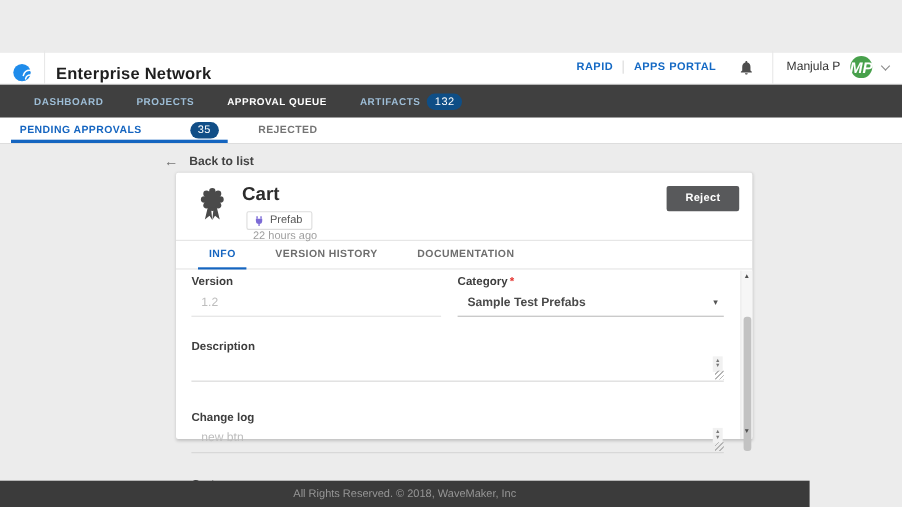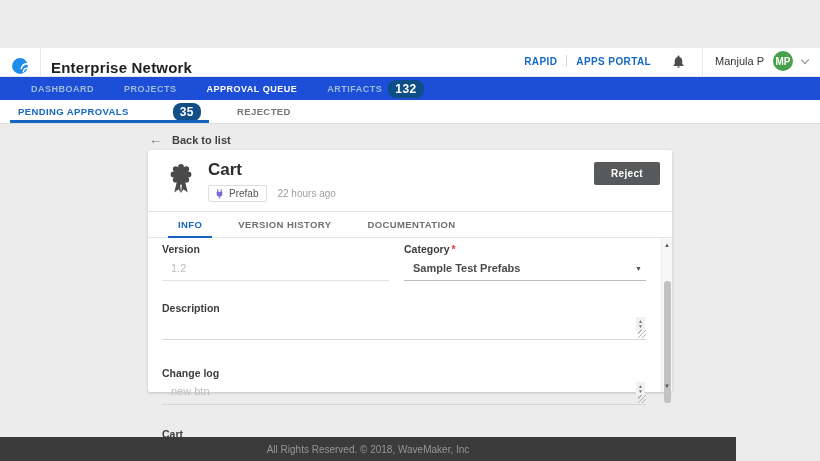--- a/index.html
+++ b/index.html
@@ -12,57 +12,57 @@
   .logo { width:20px; height:20px; flex:0 0 auto; }
   .topbar .vdiv { width:1px; height:30px; background:#e8e8e8; margin:0 10px; }
   .app-title { font-size:15px; font-weight:700; color:#1f1f1f; letter-spacing:.2px; }
   .topbar-right { margin-left:auto; display:flex; align-items:center; }
   .toplink { font-size:10px; font-weight:700; color:#1469c4; letter-spacing:.4px; cursor:pointer; }
   .toplink-div { width:1px; height:12px; background:#d9d9d9; margin:0 9px; }
   .bell-wrap { margin:0 16px 0 20px; display:flex; align-items:center; cursor:pointer; }
   .user-div { width:1px; height:30px; background:#e8e8e8; margin-right:12px; }
   .user-name { font-size:11px; color:#333; margin-right:9px; }
   .avatar { width:20px; height:20px; border-radius:50%; background:#47a04b; color:#fff;
-    font-size:10px; font-weight:700; display:flex; align-items:center; justify-content:center; }
+    font-size:14px; font-weight:700; display:flex; align-items:center; justify-content:center;font-style:italic; }
   .chev { width:6px; height:6px; border-right:1.5px solid #8a8a8a; border-bottom:1.5px solid #8a8a8a;
     transform:rotate(45deg); margin:-3px 0 0 9px; }
 
   
-  .nav { height:23px; background:#1d4ed8; display:flex; align-items:flex-start; padding-left:16px; }
+  .nav { height:30px; background:#404040; display:flex; align-items:flex-start; padding-left:16px; }
   .nav-item { font-size:9px; font-weight:700; letter-spacing:.5px; color:#9dbdd6;
     padding:0 15px; cursor:pointer; display:flex; align-items:center; height:100%; }
   .nav-item.active { color:#fff; }
-  .nav-badge { background:#0e4e86; color:#fff; font-size:12px; font-weight:700;
+  .nav-badge { background:#0e4e86; color:#fff; font-size:10px; font-weight:400;
     border-radius:8px; padding:2px 7px; margin-left:6px; }
 
   
   .subnav { height:24px; background:#fff; border-bottom:1px solid #ddd; display:flex; }
   .subtab { display:flex; align-items:center; padding:0 18px; font-size:9.5px; font-weight:700;
     letter-spacing:.4px; color:#757575; cursor:pointer; position:relative; }
   .subtab.active { color:#1565c0; }
   .subtab.active::after { content:""; position:absolute; left:10px; right:10px; bottom:0;
     height:3px; background:#1565c0; }
   .subtab .nav-badge { background:#114e87;margin-left:44px; }
 
   
   .content { height:360px; position:relative; }
   .back-link { position:absolute; left:149px; top:8px; display:flex; align-items:center;
     cursor:pointer; }
   .back-arrow { font-size:13px; color:#757575; margin-right:10px; }
   .back-text { font-size:11px; font-weight:700; color:#424242; }
 
-  .card { position:absolute; left:148px; top:26px; width:524px; height:242px; background:#fff;
+  .card { position:absolute; left:160px; top:26px; width:524px; height:242px; background:#fff;
     border-radius:2px; box-shadow:0 1px 3px rgba(0,0,0,.18); }
 
   
   .card-head { height:62px; border-bottom:1px solid #e4e4e4; position:relative;
     padding:10px 12px 0 18px; display:flex; }
   .rosette { width:30px; height:40px; margin-right:12px; flex:0 0 auto; }
   .card-title { font-size:17px; font-weight:700; color:#2d2d2d; line-height:20px; }
-  .meta-row { display:flex; align-items:center; margin-top:5px; }
+  .meta-row { display:flex; align-items:center; margin-top:5px;flex-direction:column; }
   .type-badge { display:flex; align-items:center; border:1px solid #ddd; border-radius:2px;
     padding:2px 8px 2px 6px; font-size:10px; color:#555; }
   .type-badge svg { margin-right:5px; }
   .timestamp { font-size:10px; color:#9e9e9e; margin-left:10px; }
   .head-actions { position:absolute; right:12px; top:12px; display:flex; }
   .btn { border:none; width:66px; height:23px; border-radius:2px; color:#fff;
     font-size:10px; font-weight:700; font-family:inherit; cursor:pointer; letter-spacing:.3px; }
   .btn-reject { background:#58595b; }
   .btn-approve { background:#f7941e; margin-left:8px; }
 

